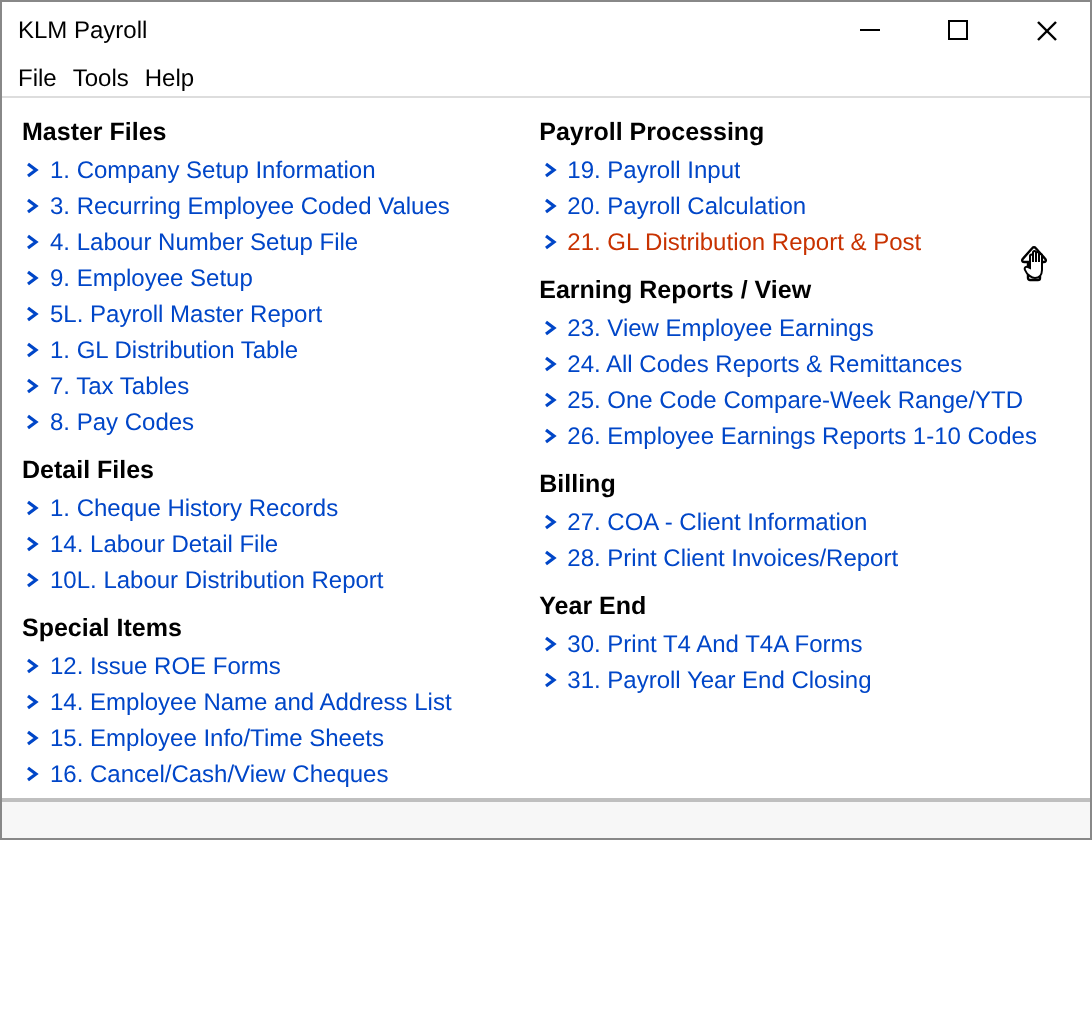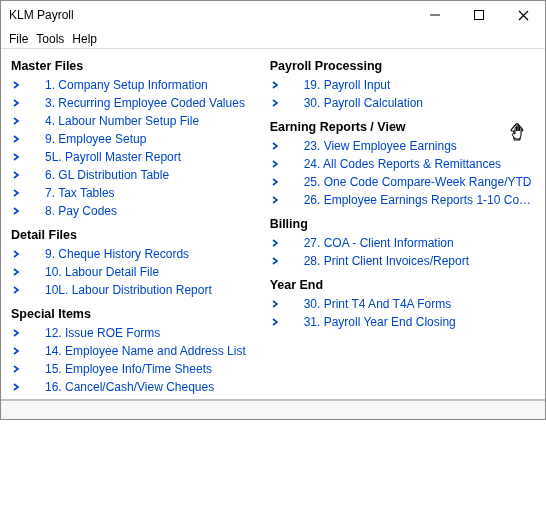--- a/index.html
+++ b/index.html
@@ -50,21 +50,21 @@
       gap: 4px;
       padding: 1px 0;
       line-height: 16px;
       cursor: pointer;
     }
     .item .chev {
       width: 10px; height: 10px; flex: none;
       display:flex; align-items:center; justify-content:center;
     }
     .item .chev svg { display:block; }
-    .item .label { color: #0046c8; white-space: nowrap; overflow: hidden; text-overflow: ellipsis; margin-left: 20px; }
+    .item .label { color: #0046c8; white-space: nowrap; overflow: hidden; text-overflow: ellipsis; }
     .item.hovered .label { color: #c83200; }
     .statusbar { height: 20px; border-top: 2px solid #bfbfbf; background:#f7f7f7; }
     .cursor {
       position: absolute;
       left: 506px; top: 118px;
       width: 20px; height: 24px;
       pointer-events: none;
     }
   </style>
 </head>
@@ -142,21 +142,21 @@
             </svg>
           </span>
           <span class="label">5L. Payroll Master Report</span>
         </div>
         <div class="item">
           <span class="chev">
             <svg width="8" height="8" viewBox="0 0 8 8">
               <path d="M2 1 L6 4 L2 7" fill="none" stroke="#0046c8" stroke-width="1.6"></path>
             </svg>
           </span>
-          <span class="label">6. GL Distribution Table</span>
+          <span class="label">1. GL Distribution Table</span>
         </div>
         <div class="item">
           <span class="chev">
             <svg width="8" height="8" viewBox="0 0 8 8">
               <path d="M2 1 L6 4 L2 7" fill="none" stroke="#0046c8" stroke-width="1.6"></path>
             </svg>
           </span>
           <span class="label">7. Tax Tables</span>
         </div>
         <div class="item">
@@ -167,29 +167,29 @@
           </span>
           <span class="label">8. Pay Codes</span>
         </div>
         <div class="section-heading">Detail Files</div>
         <div class="item">
           <span class="chev">
             <svg width="8" height="8" viewBox="0 0 8 8">
               <path d="M2 1 L6 4 L2 7" fill="none" stroke="#0046c8" stroke-width="1.6"></path>
             </svg>
           </span>
-          <span class="label">9. Cheque History Records</span>
-        </div>
-        <div class="item">
-          <span class="chev">
-            <svg width="8" height="8" viewBox="0 0 8 8">
-              <path d="M2 1 L6 4 L2 7" fill="none" stroke="#0046c8" stroke-width="1.6"></path>
-            </svg>
-          </span>
-          <span class="label">10. Labour Detail File</span>
+          <span class="label">1. Cheque History Records</span>
+        </div>
+        <div class="item">
+          <span class="chev">
+            <svg width="8" height="8" viewBox="0 0 8 8">
+              <path d="M2 1 L6 4 L2 7" fill="none" stroke="#0046c8" stroke-width="1.6"></path>
+            </svg>
+          </span>
+          <span class="label">14. Labour Detail File</span>
         </div>
         <div class="item">
           <span class="chev">
             <svg width="8" height="8" viewBox="0 0 8 8">
               <path d="M2 1 L6 4 L2 7" fill="none" stroke="#0046c8" stroke-width="1.6"></path>
             </svg>
           </span>
           <span class="label">10L. Labour Distribution Report</span>
         </div>
         <div class="section-heading">Special Items</div>
@@ -235,21 +235,29 @@
             </svg>
           </span>
           <span class="label">19. Payroll Input</span>
         </div>
         <div class="item">
           <span class="chev">
             <svg width="8" height="8" viewBox="0 0 8 8">
               <path d="M2 1 L6 4 L2 7" fill="none" stroke="#0046c8" stroke-width="1.6"></path>
             </svg>
           </span>
-          <span class="label">30. Payroll Calculation</span>
+          <span class="label">20. Payroll Calculation</span>
+        </div>
+        <div class="item hovered">
+          <span class="chev">
+            <svg width="8" height="8" viewBox="0 0 8 8">
+              <path d="M2 1 L6 4 L2 7" fill="none" stroke="#0046c8" stroke-width="1.6"></path>
+            </svg>
+          </span>
+          <span class="label">21. GL Distribution Report &amp; Post</span>
         </div>
         <div class="section-heading">Earning Reports / View</div>
         <div class="item">
           <span class="chev">
             <svg width="8" height="8" viewBox="0 0 8 8">
               <path d="M2 1 L6 4 L2 7" fill="none" stroke="#0046c8" stroke-width="1.6"></path>
             </svg>
           </span>
           <span class="label">23. View Employee Earnings</span>
         </div>

